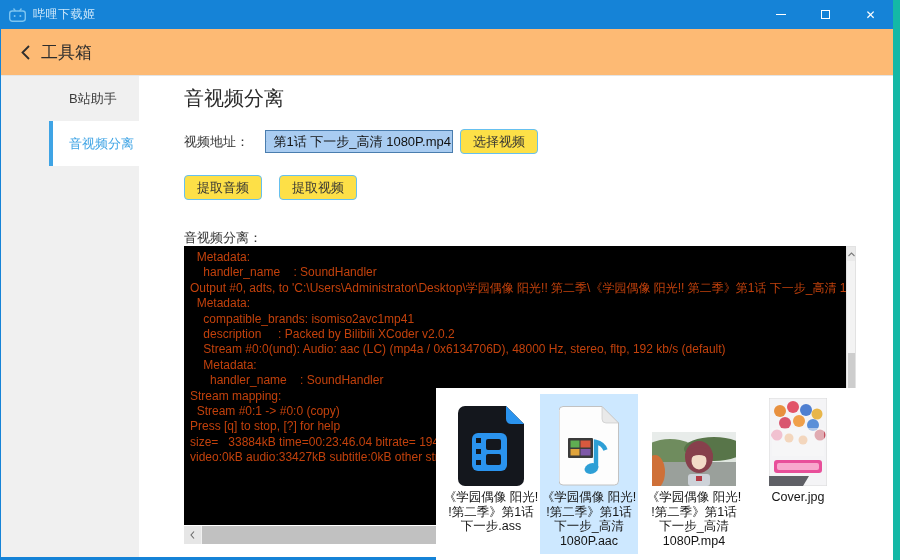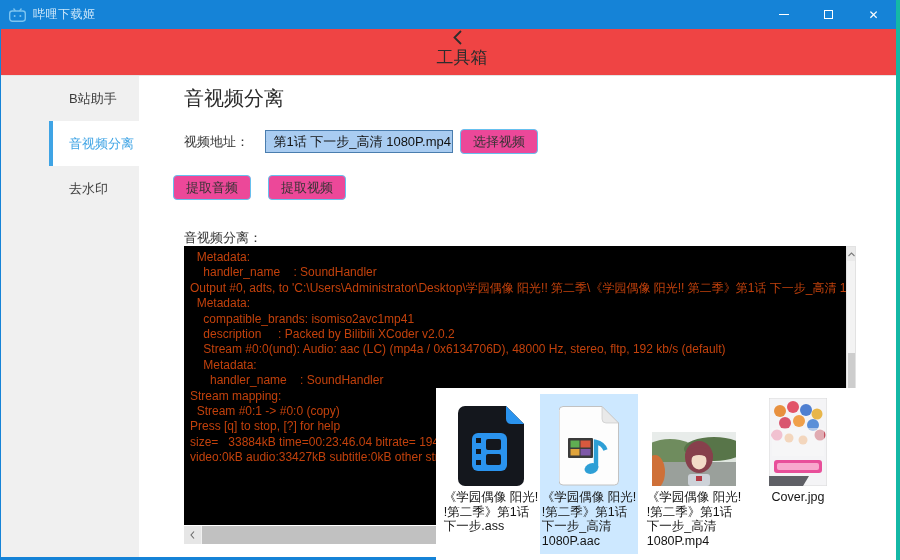--- a/index.html
+++ b/index.html
@@ -1,72 +1,72 @@
 <!DOCTYPE html>
 <html><head>
 <meta charset="utf-8">
 <style>
   * { margin:0; padding:0; box-sizing:border-box; }
   html,body { width:900px; height:560px; font-family:"Liberation Sans","DejaVu Sans",sans-serif; background:#fff; }
   .window { position:relative; width:900px; height:560px; overflow:hidden; background:#fff;
-            border-left:1px solid #1583d7; border-right:4px solid #14b8a6; }
+            border-left:1px solid #1583d7; border-right:7px solid #14b8a6; }
   .border-bottom { position:absolute; left:0; bottom:0; width:100%; height:3px; background:#1583d7; z-index:1; }
 
   
   .titlebar { position:relative; height:29px; background:#1583d7; display:flex; align-items:center; padding-left:8px; }
   .app-icon { margin-right:7px; display:block; }
   .win-title { font-size:12px; color:#cfe8fa; letter-spacing:.5px; }
   .controls { margin-left:auto; display:flex; height:29px; }
   .ctrl { width:45px; height:29px; display:flex; align-items:center; justify-content:center; cursor:default; }
   .min-glyph { width:10px; height:1px; background:#fff; display:block; }
   .max-glyph { width:9px; height:9px; border:1px solid #fff; display:block; }
   .close-glyph { color:#fff; font-size:12px; line-height:1; }
 
   
-  .subheader { height:47px; display:flex; align-items:center; padding-left:18px; background:#ef4444; border-bottom:1px solid #e4e4e4;flex-direction:column; }
+  .subheader { height:47px; display:flex; align-items:center; padding-left:18px; background:#fdba74; border-bottom:1px solid #e4e4e4; }
   .back { display:flex; align-items:center; cursor:pointer; }
   .subheader-title { margin-left:9px; font-size:17px; color:#2d2d2d; }
 
   
   .body { display:flex; height:483px; }
   .sidebar { width:138px; background:#f0f0f0; flex:none;padding-left:48px; }
   .side-item { height:45px; display:flex; align-items:center; padding-left:20px; font-size:13px; color:#3c3c3c; cursor:pointer; }
   .side-item.active { background:#fff; border-left:4px solid #3fa4e5; padding-left:16px; color:#3fa4e5; }
 
   .main { flex:1; position:relative; background:#fff; }
   .page-title { position:absolute; left:45px; top:9px; font-size:20px; font-weight:400; color:#2b2b2b; }
 
   .addr-row { position:absolute; left:45px; top:53px; display:flex; align-items:center; }
   .field-label { font-size:13px; color:#333; margin-right:16px; }
   .video-input { width:188px; height:23px; border:1px solid #4a7dae; background:#fff; display:flex; align-items:center;
                  justify-content:flex-end; overflow:hidden; white-space:nowrap; }
   .video-input .sel { background:#a9ccf1; color:#121212; font-size:13px; white-space:pre; padding:2px 1px; }
-  .btn { height:25px; padding:0 12px; background:#ec4899; border:1px solid #66c0ef; border-radius:4px; font-size:13px;
+  .btn { height:25px; padding:0 12px; background:#fde047; border:1px solid #66c0ef; border-radius:4px; font-size:13px;
          color:#333; font-family:inherit; cursor:pointer; }
   .select-btn { margin-left:7px; }
-  .btn-row { position:absolute; left:34px; top:99px; display:flex; gap:17px; }
+  .btn-row { position:absolute; left:45px; top:99px; display:flex; gap:17px; }
 
   .out-label { position:absolute; left:45px; top:153px; font-size:13px; color:#333; }
   .terminal { position:absolute; left:45px; top:170px; width:662px; height:279px; background:#000; color:#c2410c;
               overflow:hidden; padding:4px 0 0 6px; }
   .term-line { font-size:12px; line-height:15.4px; white-space:pre; }
 
   
   .vscroll { position:absolute; left:707px; top:170px; width:10px; height:279px; background:#f3f3f3; border:1px solid #e2e2e2; }
   .v-up { width:100%; height:14px; background:#eaeaea; display:flex; align-items:center; justify-content:center; }
   .v-thumb { position:absolute; left:1px; top:106px; width:7px; height:92px; background:#cdcdcd; }
   .hscroll { position:absolute; left:45px; top:450px; width:672px; height:18px; background:#f1f1f1; }
   .h-left { position:absolute; left:0; top:0; width:17px; height:18px; background:#e6e6e6; display:flex; align-items:center; justify-content:center; }
   .h-thumb { position:absolute; left:18px; top:0; width:600px; height:18px; background:#c1c1c1; }
 
   
   .file-panel { position:absolute; left:435px; top:388px; width:464px; height:172px; background:#fff; z-index:5; }
   .file-item { position:absolute; top:8px; display:flex; flex-direction:column; align-items:center; cursor:pointer; }
   .file-item .icon-box { height:90px; display:flex; align-items:flex-end; justify-content:center; }
-  .file-label { margin-top:4px; font-size:12.5px; line-height:14.5px; color:#141414; }
+  .file-label { margin-top:4px; text-align:center; font-size:12.5px; line-height:14.5px; color:#141414; }
   .fi-1 { left:6px;  width:98px; }
   .fi-2 { left:104px; width:98px; background:#cde8ff; top:6px; padding:4px 0 6px 0; }
   .fi-2 .icon-box { height:88px; }
   .fi-3 { left:206px; width:104px; }
   .fi-4 { left:316px; width:92px; }
 </style>
 </head>
 <body>
 
 <div class="window">
@@ -98,21 +98,20 @@
         <path d="M10,2 L3.5,8.5 L10,15" stroke="#2d2d2d" stroke-width="1.8" fill="none"></path>
       </svg>
     </span>
     <span class="subheader-title">工具箱</span>
   </div>
 
   <div class="body">
     <div class="sidebar">
       <div class="side-item">B站助手</div>
       <div class="side-item active">音视频分离</div>
-      <div class="side-item">去水印</div>
     </div>
 
     <div class="main">
       <div class="page-title">音视频分离</div>
 
       <div class="addr-row">
         <span class="field-label">视频地址：</span>
         <div class="video-input">
           <span class="sel">《学园偶像 阳光!! 第二季》第1话 下一步_高清 1080P.mp4</span>
         </div>

